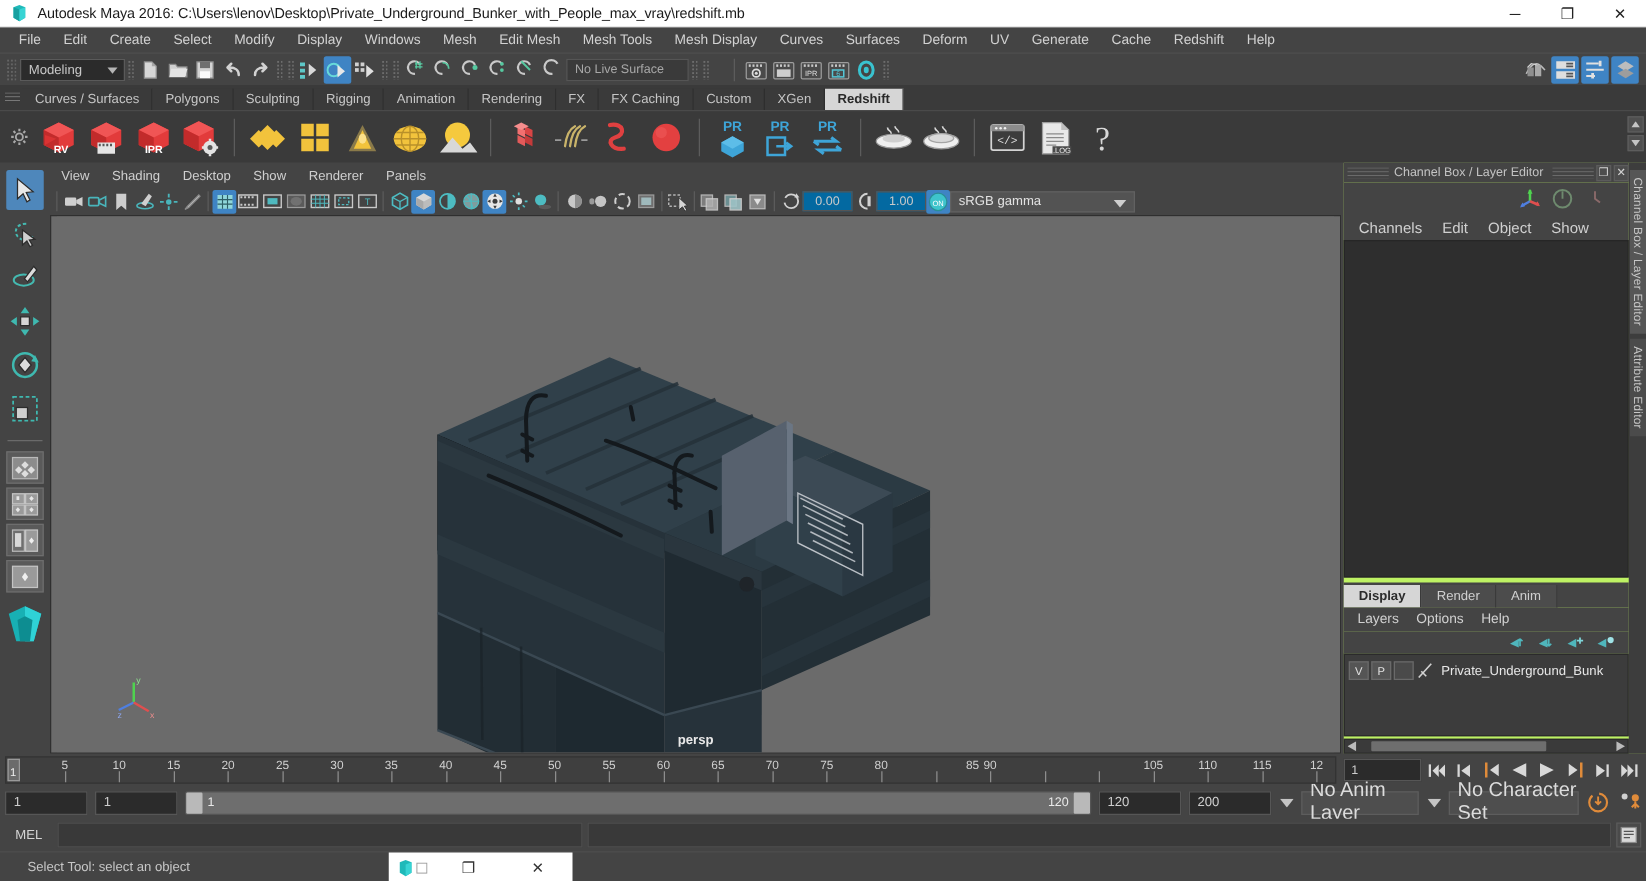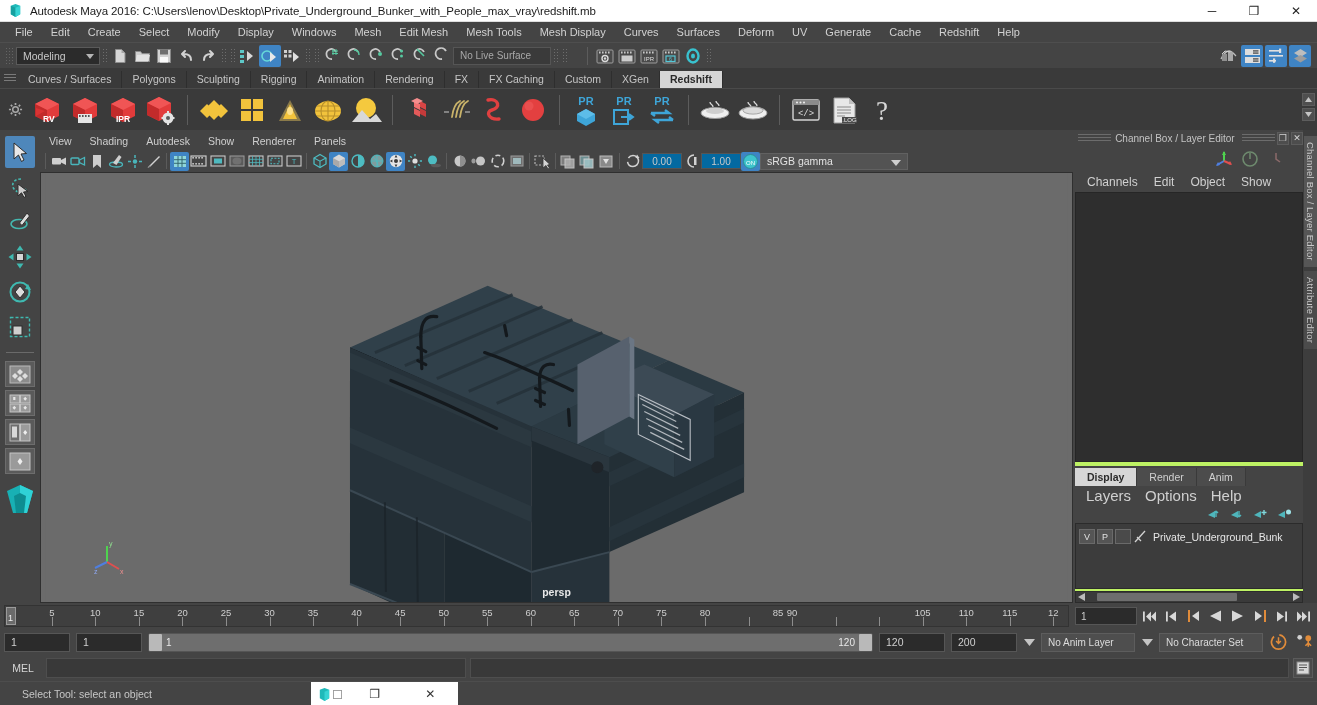--- a/index.html
+++ b/index.html
@@ -124,21 +124,21 @@
   .cb-toolrow { height: 26px; display:flex; align-items:center; justify-content:flex-end;
      padding-right: 18px; gap: 8px; background:#444;}
   .cb-menus { height: 20px; display: flex; align-items: center; background: #444; padding-left: 4px;}
   .cb-menu { font-size: 12px; color: #d0d0d0; padding: 0 8px; line-height:20px;}
   .cb-body { flex: 1; background: #2e2e2e; border: 1px solid #262626; min-height: 0;}
   .rp-tabstrip { height: 20px; display: flex; align-items: flex-end; background: #444; margin-top: 4px;}
   .rp-tab { font-size: 10.5px; color: #d0d0d0; padding: 0 12px; height: 18px; line-height: 18px;
      background: #4c4c4c; border-right: 1px solid #3a3a3a;}
   .rp-tab.active { background: #d6d6d6; color: #2b2b2b; font-weight: bold;}
   .le-menus { height: 19px; display:flex; align-items:center; background:#444; padding-left:4px;}
-  .le-menu { font-size: 15px; color:#d0d0d0; padding: 0 7px; line-height:19px;}
+  .le-menu { font-size: 11px; color:#d0d0d0; padding: 0 7px; line-height:19px;}
   .le-tools { height: 18px; display:flex; align-items:center; justify-content:flex-end;
      gap: 8px; padding-right: 10px; background: #444;}
   .le-list { flex: 0 0 66px; background: #3c3c3c; border: 1px solid #2b2b2b; padding: 4px 3px;}
   .layer-row { height: 17px; display: flex; align-items: center; gap: 2px; }
   .layer-cell { width: 16px; height: 15px; background: #555; border: 1px solid #6a6a6a;
     font-size: 9px; color: #e0e0e0; display:flex; align-items:center; justify-content:center;}
   .layer-swatch { width: 16px; height: 15px; background: #4a4a4a; border:1px solid #6a6a6a;}
   .layer-name { font-size: 10.5px; color: #e6e6e6; margin-left: 4px; white-space: nowrap; overflow:hidden;}
   .le-scroll { height: 12px; background: #3a3a3a; border:1px solid #2b2b2b; display:flex; align-items:center;
      margin-top: 2px;}
@@ -168,21 +168,21 @@
   .rangerow { height: 26px; flex: 0 0 26px; display: flex; align-items: center; background: #444;
      padding: 0 4px; gap: 6px;}
   .rfield { width: 66px; height: 19px; background: #2b2b2b; border: 1px solid #565656;
      color: #cfcfcf; font-size: 10.5px; display:flex; align-items:center; padding-left: 6px;}
   .rangebar { flex: 1; height: 19px; background: #6e6e6e; border: 1px solid #555; border-radius: 2px;
      position: relative; display:flex; align-items:center;}
   .rb-handle { width: 13px; height: 17px; background: #b9b9b9; border-radius: 1px;}
   .rb-lbl { font-size: 10px; color: #e9e9e9; margin: 0 4px;}
   .dd-arrow { width: 12px; height: 19px; display:flex; align-items:center; justify-content:center;}
   .selfield { width: 88px; height: 19px; background: #4e4e4e; border: 1px solid #5d5d5d;
-     color: #dcdcdc; font-size: 10px; display:flex; align-items:center; padding-left:6px;}
+     color: #dcdcdc; font-size: 16px; display:flex; align-items:center; padding-left:6px;}
 
   
   .melrow { height: 26px; flex: 0 0 26px; display: flex; align-items: center; background: #444;
      padding: 0 4px; gap: 4px;}
   .mel-lbl { font-size: 10.5px; color: #d5d5d5; width: 38px; text-align: center;}
   .mel-input { width: 420px; height: 20px; background: #393939; border: 1px solid #4e4e4e;}
   .mel-out { flex: 1; height: 20px; background: #393939; border: 1px solid #4e4e4e;}
   .mel-btn { width: 20px; height: 20px; background: #4a4a4a; border:1px solid #5b5b5b;
      display:flex;align-items:center;justify-content:center;}
 
@@ -778,21 +778,21 @@
           <polygon points="17,2 30,8 24,30 17,30" fill="#2fd2d6"></polygon>
           <polygon points="17,10 23,13 21,30 13,30 11,13" fill="#0d8d91"></polygon>
         </svg>
       </div>
     </div>
 
     <div class="vpcol">
       <div class="vp-menubar">
         <div class="vp-menu">View</div>
         <div class="vp-menu">Shading</div>
-        <div class="vp-menu">Autodesk</div>
+        <div class="vp-menu">Desktop</div>
         <div class="vp-menu">Show</div>
         <div class="vp-menu">Renderer</div>
         <div class="vp-menu">Panels</div>
       </div>
 
       <div class="vp-toolbar">
         <div class="vsep"></div>
         <div class="vb">
           <svg width="16" height="14" viewBox="0 0 16 14">
               <rect x="1" y="4" width="9" height="6.5" rx="1" fill="#cfcfcf"></rect>

